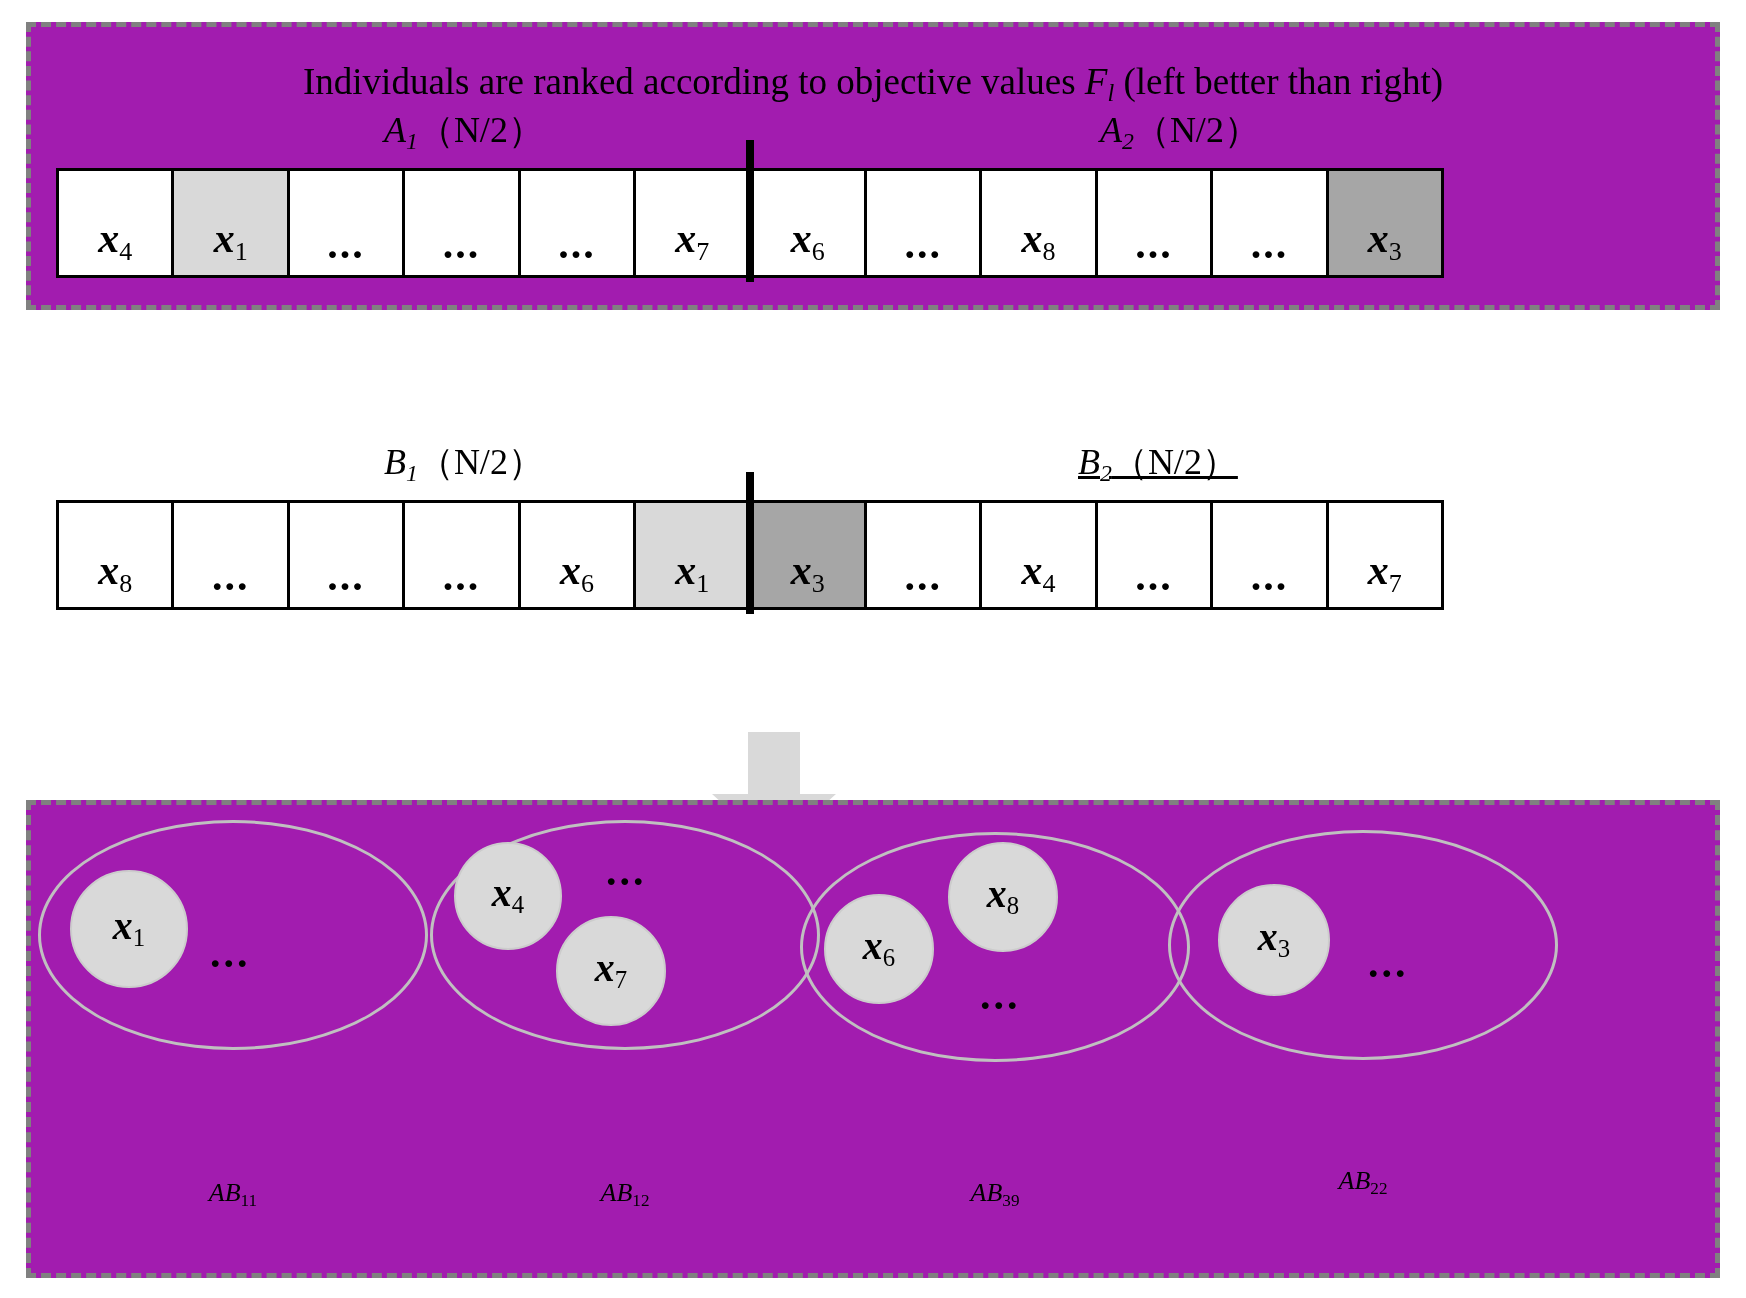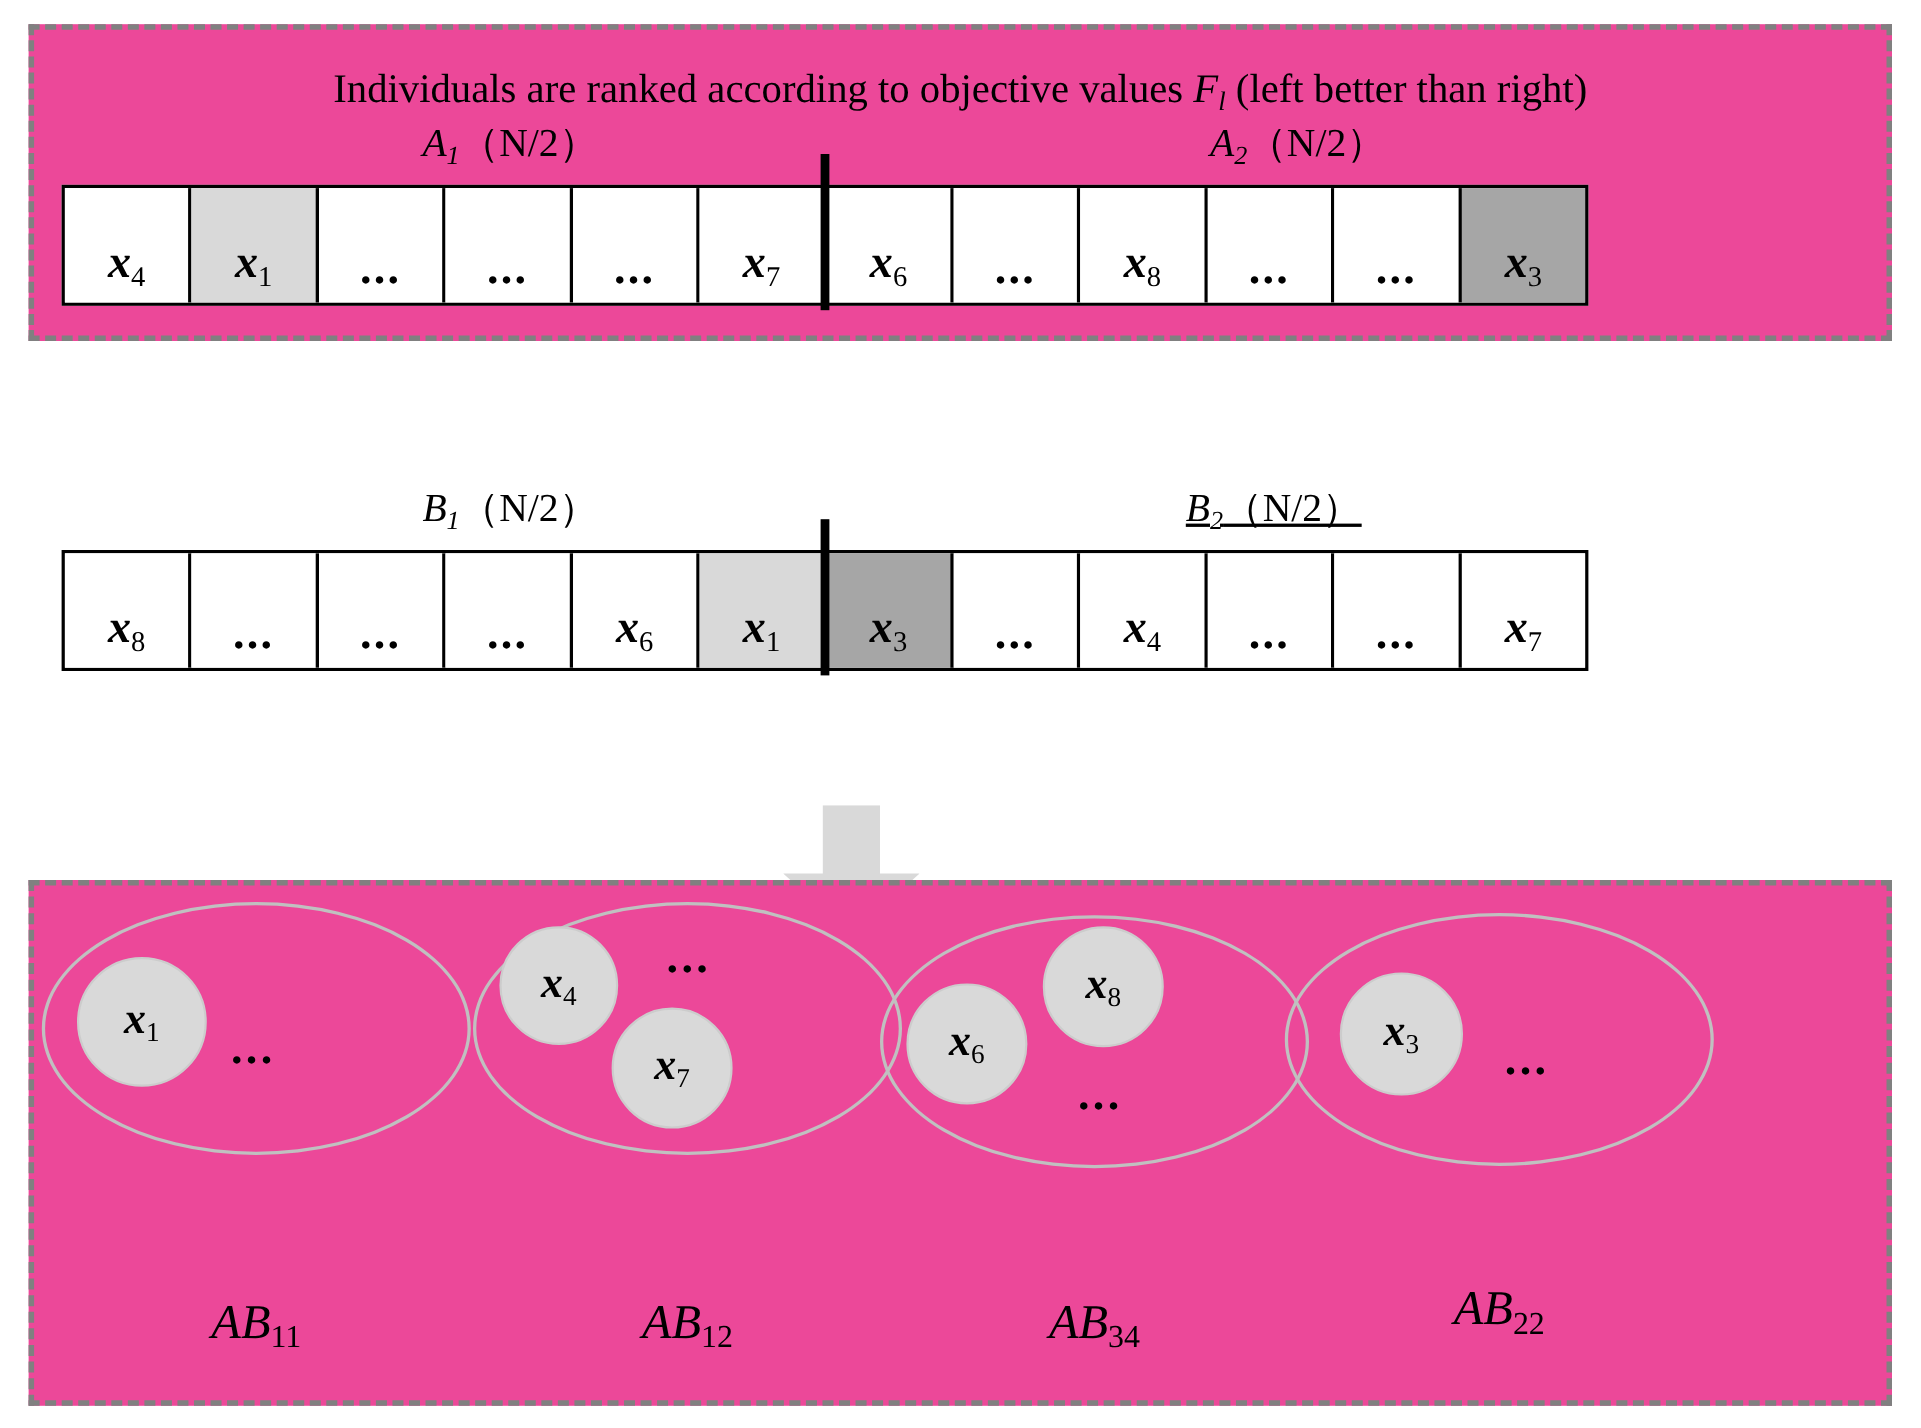--- a/index.html
+++ b/index.html
@@ -21,21 +21,21 @@
     left: 0; top: 0;
     width: 1746px;
     height: 1298px;
   }
 
   
   .panel {
     position: absolute;
     border: 5px dashed #808080;
     box-sizing: border-box;
-    background: #ec4899;
+    background: #a21caf;
   }
   #panel-objective { left: 26px;  top: 22px;   width: 1694px; height: 288px; }
   #panel-potential { left: 26px;  top: 342px;  width: 1694px; height: 300px; }
   #panel-groups    { left: 26px;  top: 800px;  width: 1694px; height: 478px; }
 
   
   .panel-caption {
     position: absolute;
     left: 0; right: 0;
     text-align: center;
@@ -178,21 +178,21 @@
     font-weight: bold;
     line-height: 1;
     letter-spacing: 3px;
     color: #000000;
   }
 
   .ab-label {
     position: absolute;
     width: 390px;
     text-align: center;
-    font-size: 44px;
+    font-size: 26px;
     font-style: italic;
     line-height: 1;
     white-space: nowrap;
   }
   .ab-label sub {
     font-size: 0.66em;
     vertical-align: -0.3em;
     font-style: normal;
   }
   #ablabel-1 { left: 38px;   top: 1180px; }
@@ -335,16 +335,16 @@
   <div class="group" id="group-4">
     <div class="ellipse-outer"></div>
     <div class="bubble" style="left:50px; top:54px; width:112px; height:112px;">
       <span class="xsym"><span>x</span><sub>3</sub></span>
     </div>
     <div class="grp-dots" style="left:200px; top:112px;">...</div>
   </div>
 
   <div class="ab-label" id="ablabel-1"><span>AB</span><sub>11</sub></div>
   <div class="ab-label" id="ablabel-2"><span>AB</span><sub>12</sub></div>
-  <div class="ab-label" id="ablabel-3"><span>AB</span><sub>34</sub></div>
+  <div class="ab-label" id="ablabel-3"><span>AB</span><sub>39</sub></div>
   <div class="ab-label" id="ablabel-4"><span>AB</span><sub>22</sub></div>
 
 </div>
 
 </body></html>

